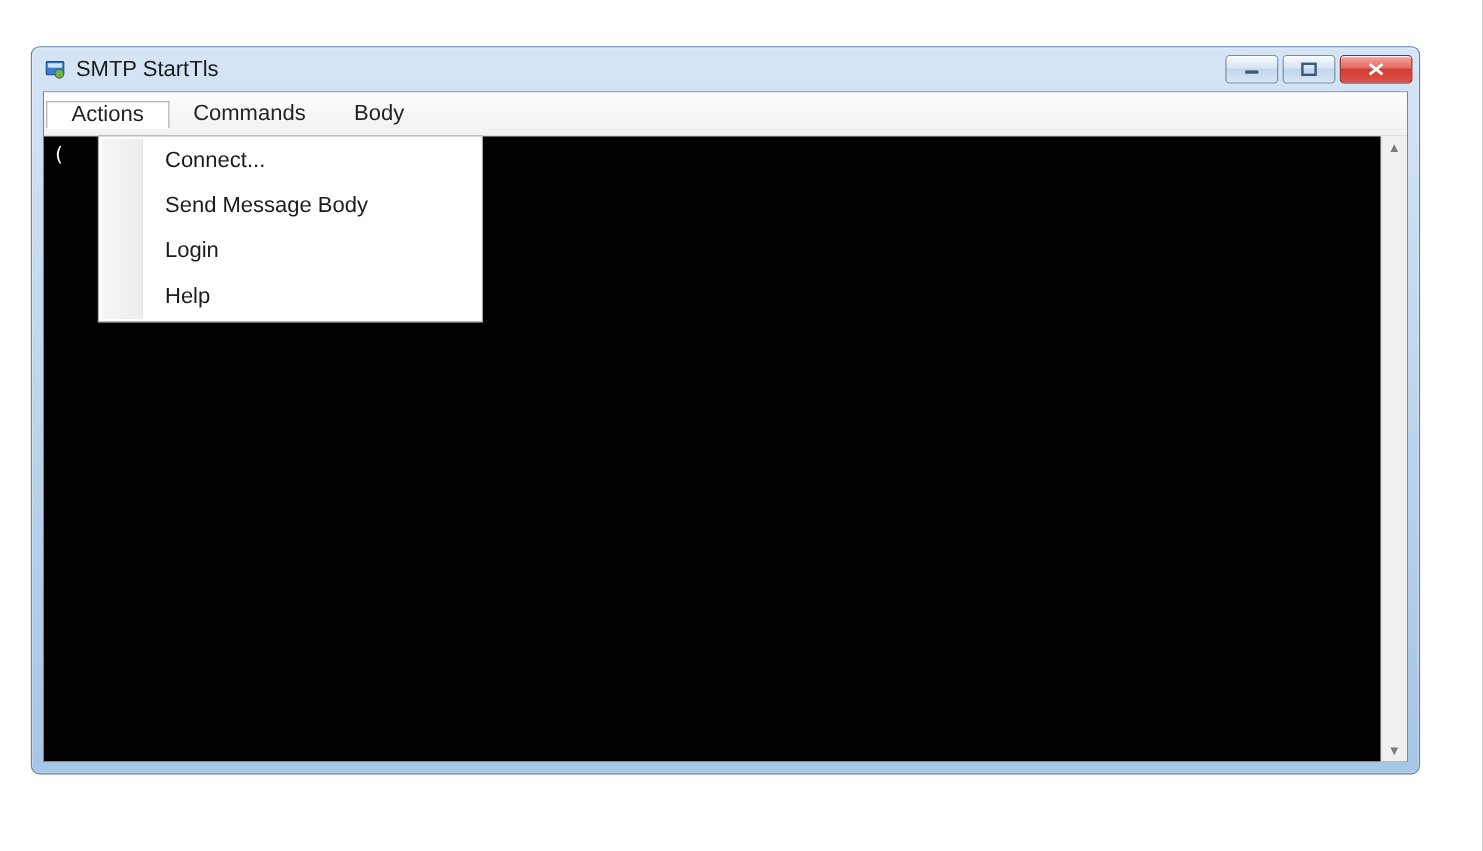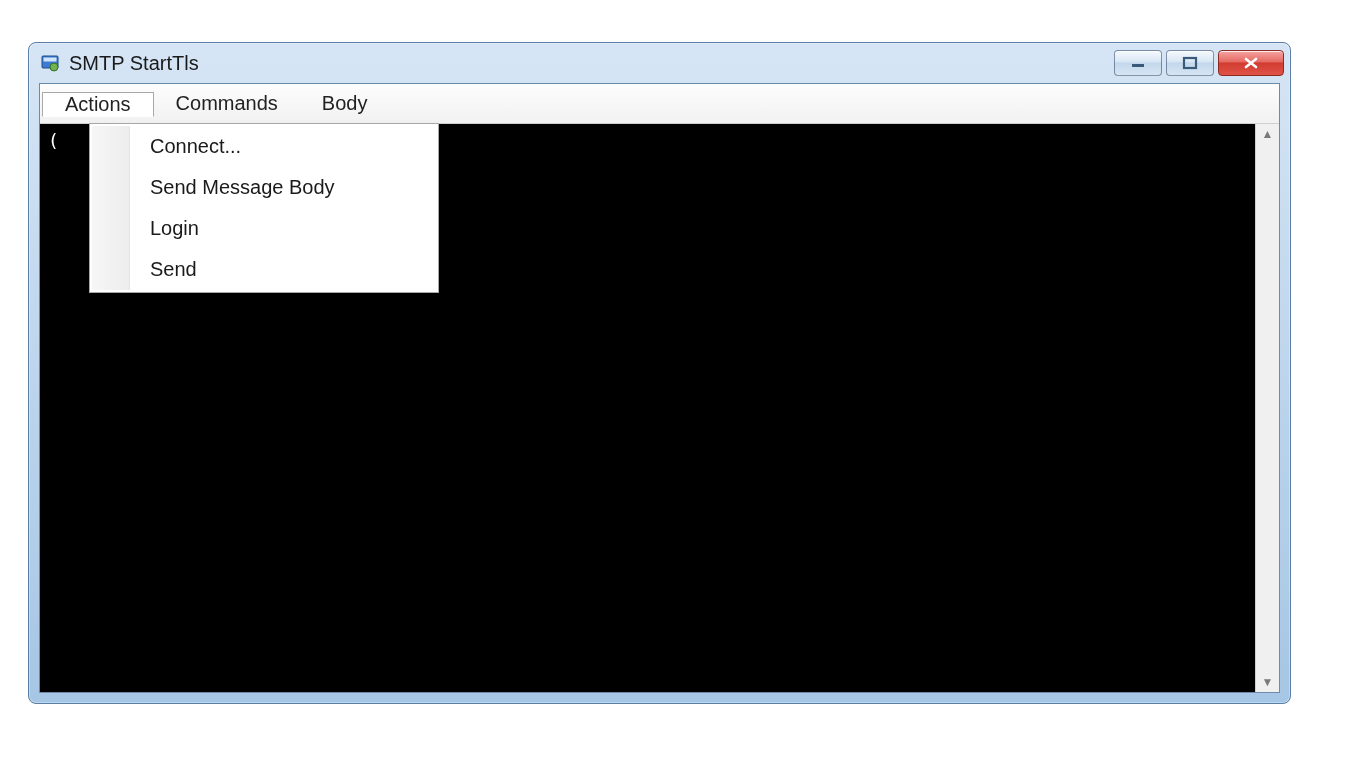--- a/index.html
+++ b/index.html
@@ -198,21 +198,21 @@
         </div>
       <div class="menu-item">
           <span>Body</span>
         </div>
 
       <div class="dropdown">
         <div class="dropdown-gutter"></div>
         <div class="dd-item"><span>Connect...</span></div>
         <div class="dd-item"><span>Send Message Body</span></div>
         <div class="dd-item"><span>Login</span></div>
-        <div class="dd-item"><span>Send</span></div>
+        <div class="dd-item"><span>Help</span></div>
       </div>
     </div>
 
     <div class="console-wrap">
       <div class="console"><span>(</span></div>
       <div class="scrollbar">
         <span class="scroll-arrow">▲</span>
         <span class="scroll-arrow">▼</span>
       </div>
     </div>

